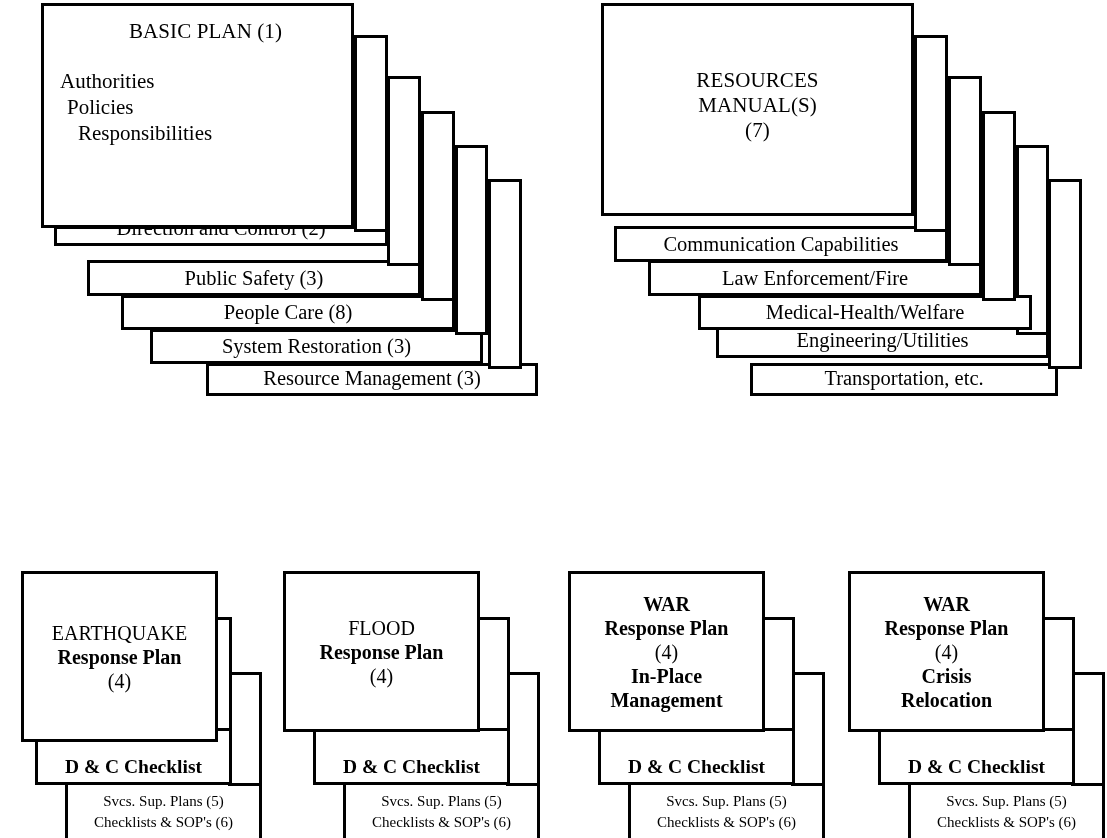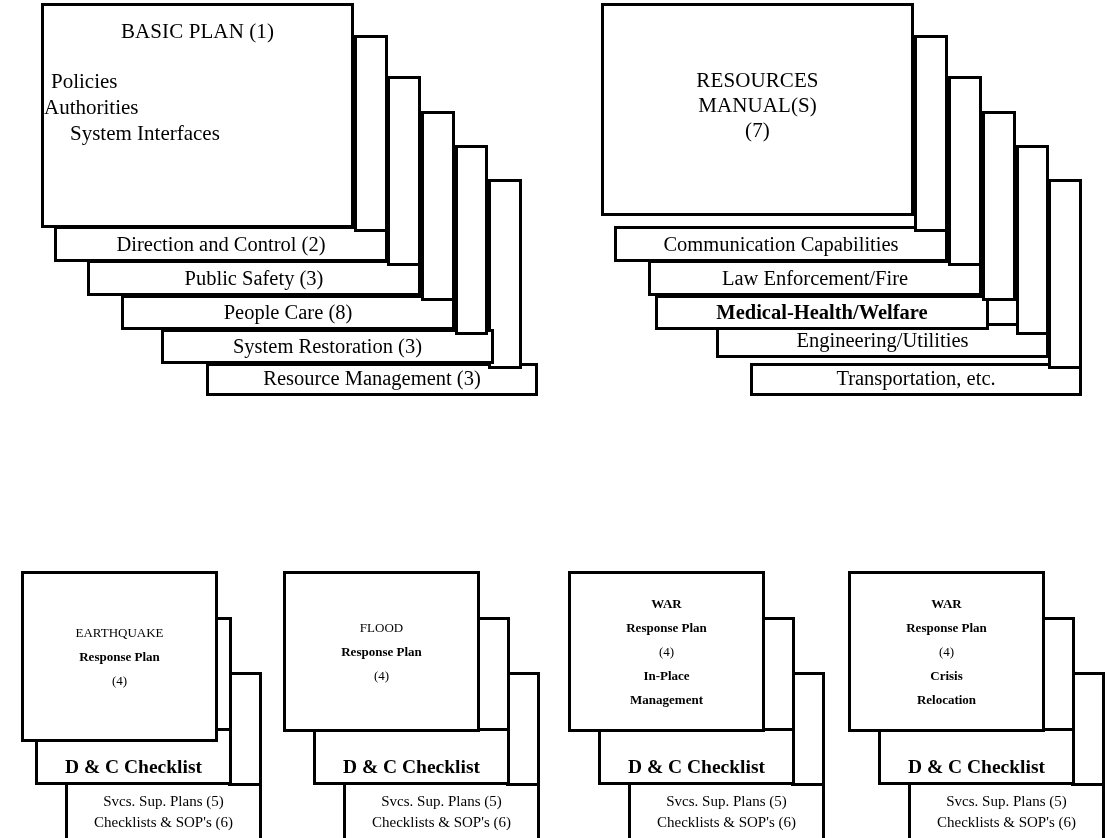--- a/index.html
+++ b/index.html
@@ -64,21 +64,21 @@
   
   .plan-head {
     display: flex;
     flex-direction: column;
     justify-content: center;
     align-items: center;
     padding: 0 4px;
   }
   .plan-line {
     text-align: center;
-    font-size: 13px;
+    font-size: 20px;
     line-height: 24px;
     white-space: nowrap;
   }
   .plan-line.bold { font-weight: bold; }
 
   .dc-label {
     position: absolute;
     left: 0; right: 0;
     bottom: 4px;
     text-align: center;
@@ -105,63 +105,63 @@
 
 <div id="diagram">
 
   <div>
 
     <div class="card" style="left:206px; top:363px; width:332px; height:33px; z-index:1;">
       <div class="tab-label">Resource Management (3)</div>
     </div>
     <div class="card" style="left:488px; top:179px; width:34px; height:190px; z-index:1;"></div>
 
-    <div class="card" style="left:161px; top:329px; width:333px; height:35px; z-index:2;padding-left:35px;">
+    <div class="card" style="left:150px; top:329px; width:333px; height:35px; z-index:2;padding-left:35px;">
       <div class="tab-label">System Restoration (3)</div>
     </div>
     <div class="card" style="left:455px; top:145px; width:33px; height:190px; z-index:2;"></div>
 
     <div class="card" style="left:121px; top:295px; width:334px; height:35px; z-index:3;">
       <div class="tab-label">People Care (8)</div>
     </div>
     <div class="card" style="left:421px; top:111px; width:34px; height:190px; z-index:3;"></div>
 
     <div class="card" style="left:87px; top:260px; width:334px; height:36px; z-index:4;">
       <div class="tab-label">Public Safety (3)</div>
     </div>
     <div class="card" style="left:387px; top:76px; width:34px; height:190px; z-index:4;"></div>
 
-    <div class="card" style="left:54px; top:226px; width:334px; height:36px; z-index:5;">
+    <div class="card" style="left:54px; top:226px; width:334px; height:20px; z-index:5;">
       <div class="tab-label">Direction and Control (2)</div>
     </div>
     <div class="card" style="left:354px; top:35px; width:34px; height:197px; z-index:5;"></div>
 
-    <div class="card head" style="left:41px; top:3px; width:313px; height:225px; z-index:10; padding-top:13px;">
+    <div class="card head" style="left:41px; top:3px; width:313px; height:225px; z-index:10; padding-top:13px;padding-left:16px;">
       <div class="head-title">BASIC PLAN (1)</div>
       <ul class="head-list" style="margin-top:24px;">
+        <li style="padding-left:0px;">Authorities</li>
         <li style="padding-left:7px;">Policies</li>
-        <li style="padding-left:0px;">Authorities</li>
-        <li style="padding-left:26px;">System Interfaces</li>
+        <li style="padding-left:18px;">Responsibilities</li>
       </ul>
     </div>
   </div>
 
   <div>
 
-    <div class="card" style="left:750px; top:363px; width:332px; height:33px; z-index:1;">
+    <div class="card" style="left:750px; top:363px; width:308px; height:33px; z-index:1;">
       <div class="tab-label">Transportation, etc.</div>
     </div>
     <div class="card" style="left:1048px; top:179px; width:34px; height:190px; z-index:1;"></div>
 
     <div class="card" style="left:716px; top:323px; width:333px; height:35px; z-index:2;">
       <div class="tab-label">Engineering/Utilities</div>
     </div>
     <div class="card" style="left:1016px; top:145px; width:33px; height:190px; z-index:2;"></div>
 
-    <div class="card" style="left:655px; top:295px; width:334px; height:35px; z-index:3;font-weight:bold;">
+    <div class="card" style="left:698px; top:295px; width:334px; height:35px; z-index:3;">
       <div class="tab-label">Medical-Health/Welfare</div>
     </div>
     <div class="card" style="left:982px; top:111px; width:34px; height:190px; z-index:3;"></div>
 
     <div class="card" style="left:648px; top:260px; width:334px; height:36px; z-index:4;padding-left:45px;">
       <div class="tab-label">Law Enforcement/Fire</div>
     </div>
     <div class="card" style="left:948px; top:76px; width:34px; height:190px; z-index:4;"></div>
 
     <div class="card" style="left:614px; top:226px; width:334px; height:36px; z-index:5;">

